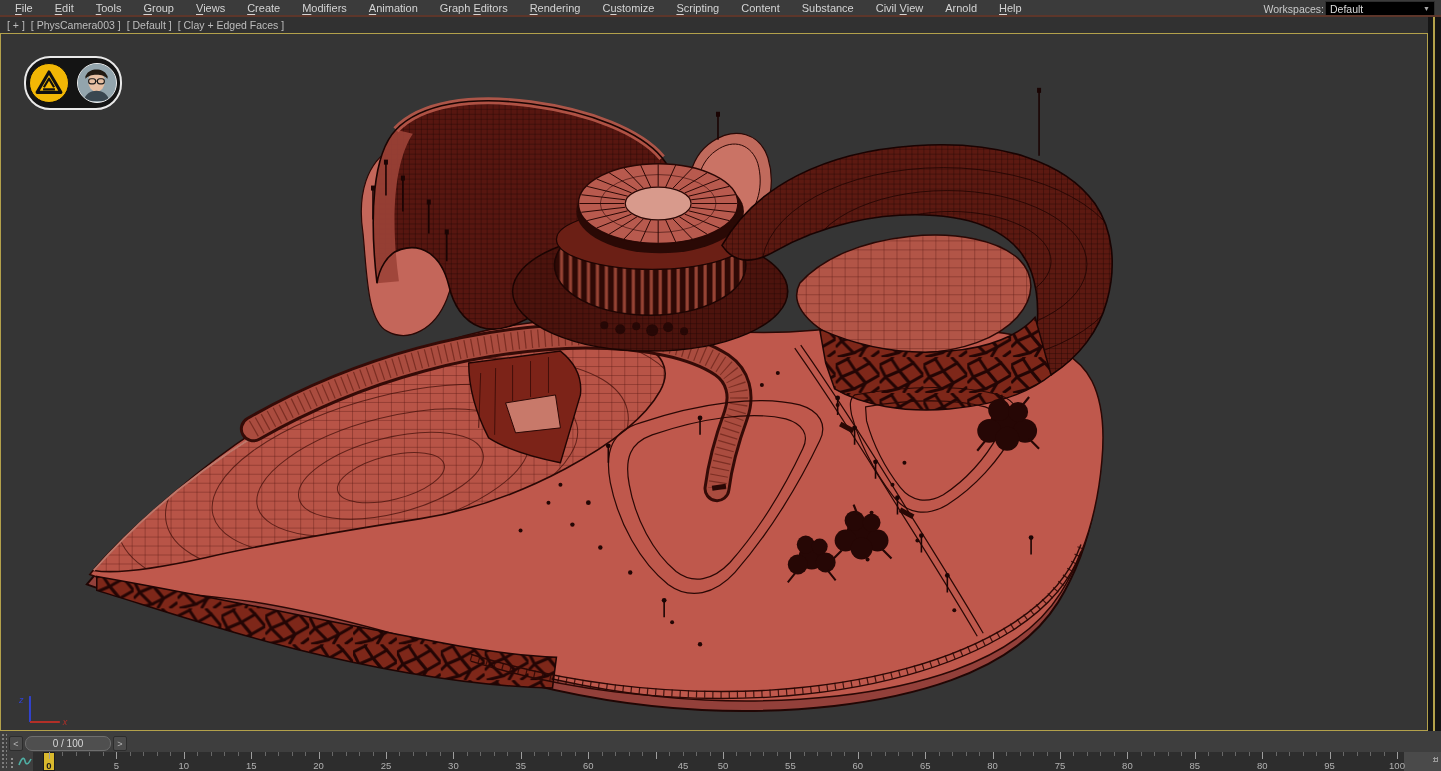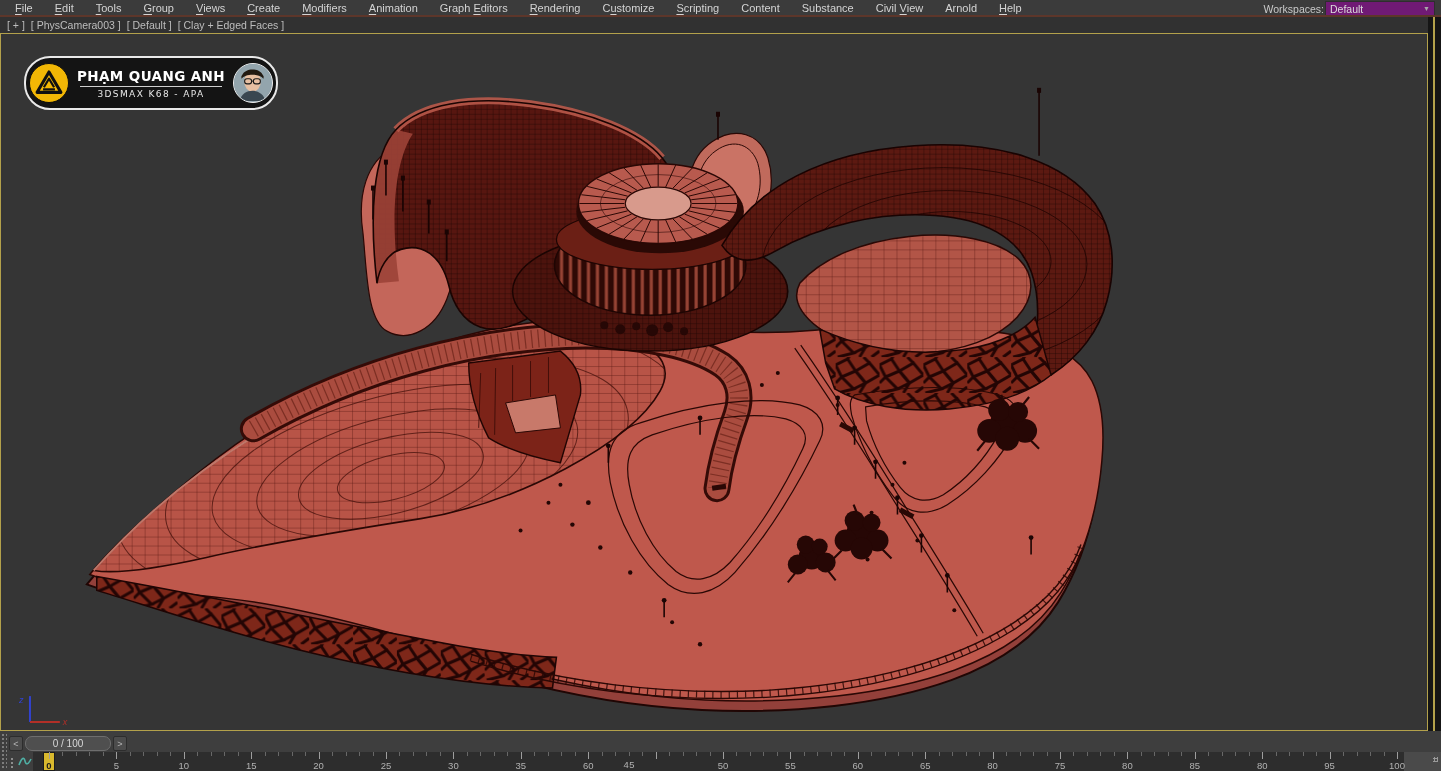--- a/index.html
+++ b/index.html
@@ -11,21 +11,21 @@
   
   .menubar{
     position:absolute;top:0;left:0;width:1441px;height:16px;
     background:#3b3b3b;display:flex;align-items:center;padding-left:4px;box-sizing:border-box;
   }
   .menu-item{font-size:11px;color:#d4d4d4;padding:0 11px;white-space:nowrap;cursor:default;}
   .menu-item .mn{text-decoration:underline;text-underline-offset:2px;}
   .workspaces{position:absolute;right:6px;top:1px;display:flex;align-items:center;gap:1px;}
   .workspaces-label{font-size:10.5px;color:#c9c9c9;}
   .workspace-select{
-    width:100px;height:13px;background:#701a75;border:1px solid #2e2e2e;
+    width:100px;height:13px;background:#000000;border:1px solid #2e2e2e;
     font-size:10.5px;color:#dcdcdc;display:flex;align-items:center;
     padding:0 4px;justify-content:space-between;
   }
   .workspace-select .arrow{font-size:7px;color:#a8a8a8;}
   .menu-sep{position:absolute;top:15px;left:0;width:1441px;height:2px;background:#5d362a;}
   
   .vplabel-row{
     position:absolute;top:17px;left:0;width:1441px;height:16px;background:#313131;
     display:flex;align-items:center;gap:6px;padding-left:7px;box-sizing:border-box;
   }
@@ -396,25 +396,20 @@
   <div class="yline"></div>
 </div>
 
 <div class="badge">
   <div class="logo">
     <svg width="34" height="34" viewBox="0 0 40 40">
       <path d="M20 7 L34 31 H6 Z" fill="none" stroke="#101010" stroke-width="3.6" stroke-linejoin="round"></path>
       <path d="M14 25 L20 15 L26 25" fill="none" stroke="#101010" stroke-width="2.6" stroke-linejoin="round"></path>
       <path d="M13 27.5 H27" stroke="#101010" stroke-width="2.6"></path>
     </svg>
-  </div>
-  <div class="texts">
-    <div class="name">PHẠM QUANG ANH</div>
-    <div class="divider"></div>
-    <div class="subtitle">3DSMAX K68 - APA</div>
   </div>
   <div class="avatar">
     <svg width="37" height="37" viewBox="0 0 40 40">
       <rect width="40" height="40" fill="#93a5ad"></rect>
       <ellipse cx="20" cy="19" rx="9" ry="11" fill="#e7bfa2"></ellipse>
       <path d="M9 16 C9 6 31 6 31 16 L31 12 C28 4 12 4 9 12 Z" fill="#221a12"></path>
       <path d="M9 15 C9 8 31 8 31 15 C31 11 26 7 20 7 C14 7 9 11 9 15 Z" fill="#221a12"></path>
       <path d="M8 16 C12 10 28 10 32 16 L32 13 C27 6 13 6 8 13 Z" fill="#221a12"></path>
       <rect x="11.5" y="16" width="7.5" height="5.5" rx="2.5" fill="none" stroke="#1a1a1a" stroke-width="1.2"></rect>
       <rect x="21" y="16" width="7.5" height="5.5" rx="2.5" fill="none" stroke="#1a1a1a" stroke-width="1.2"></rect>
@@ -490,21 +485,21 @@
       <div class="tick" style="left: 547.76px; height: 4px;"></div>
       <div class="tick" style="left: 561.24px; height: 4px;"></div>
       <div class="tick" style="left: 574.72px; height: 4px;"></div>
       <div class="tick major" style="left: 588.2px; height: 7px;"></div>
       <div class="rlabel" style="left: 588.2px;">60</div>
       <div class="tick" style="left: 601.68px; height: 4px;"></div>
       <div class="tick" style="left: 615.16px; height: 4px;"></div>
       <div class="tick" style="left: 628.64px; height: 4px;"></div>
       <div class="tick" style="left: 642.12px; height: 4px;"></div>
       <div class="tick major" style="left: 655.6px; height: 7px;"></div>
-      <div class="rlabel" style="left: 629px; font-family: Liberation Mono, monospace;">45</div>
+      <div class="rlabel" style="left: 683px;">45</div>
       <div class="tick" style="left: 669.08px; height: 4px;"></div>
       <div class="tick" style="left: 682.56px; height: 4px;"></div>
       <div class="tick" style="left: 696.04px; height: 4px;"></div>
       <div class="tick" style="left: 709.52px; height: 4px;"></div>
       <div class="tick major" style="left: 723px; height: 7px;"></div>
       <div class="rlabel" style="left: 723px;">50</div>
       <div class="tick" style="left: 736.48px; height: 4px;"></div>
       <div class="tick" style="left: 749.96px; height: 4px;"></div>
       <div class="tick" style="left: 763.44px; height: 4px;"></div>
       <div class="tick" style="left: 776.92px; height: 4px;"></div>

